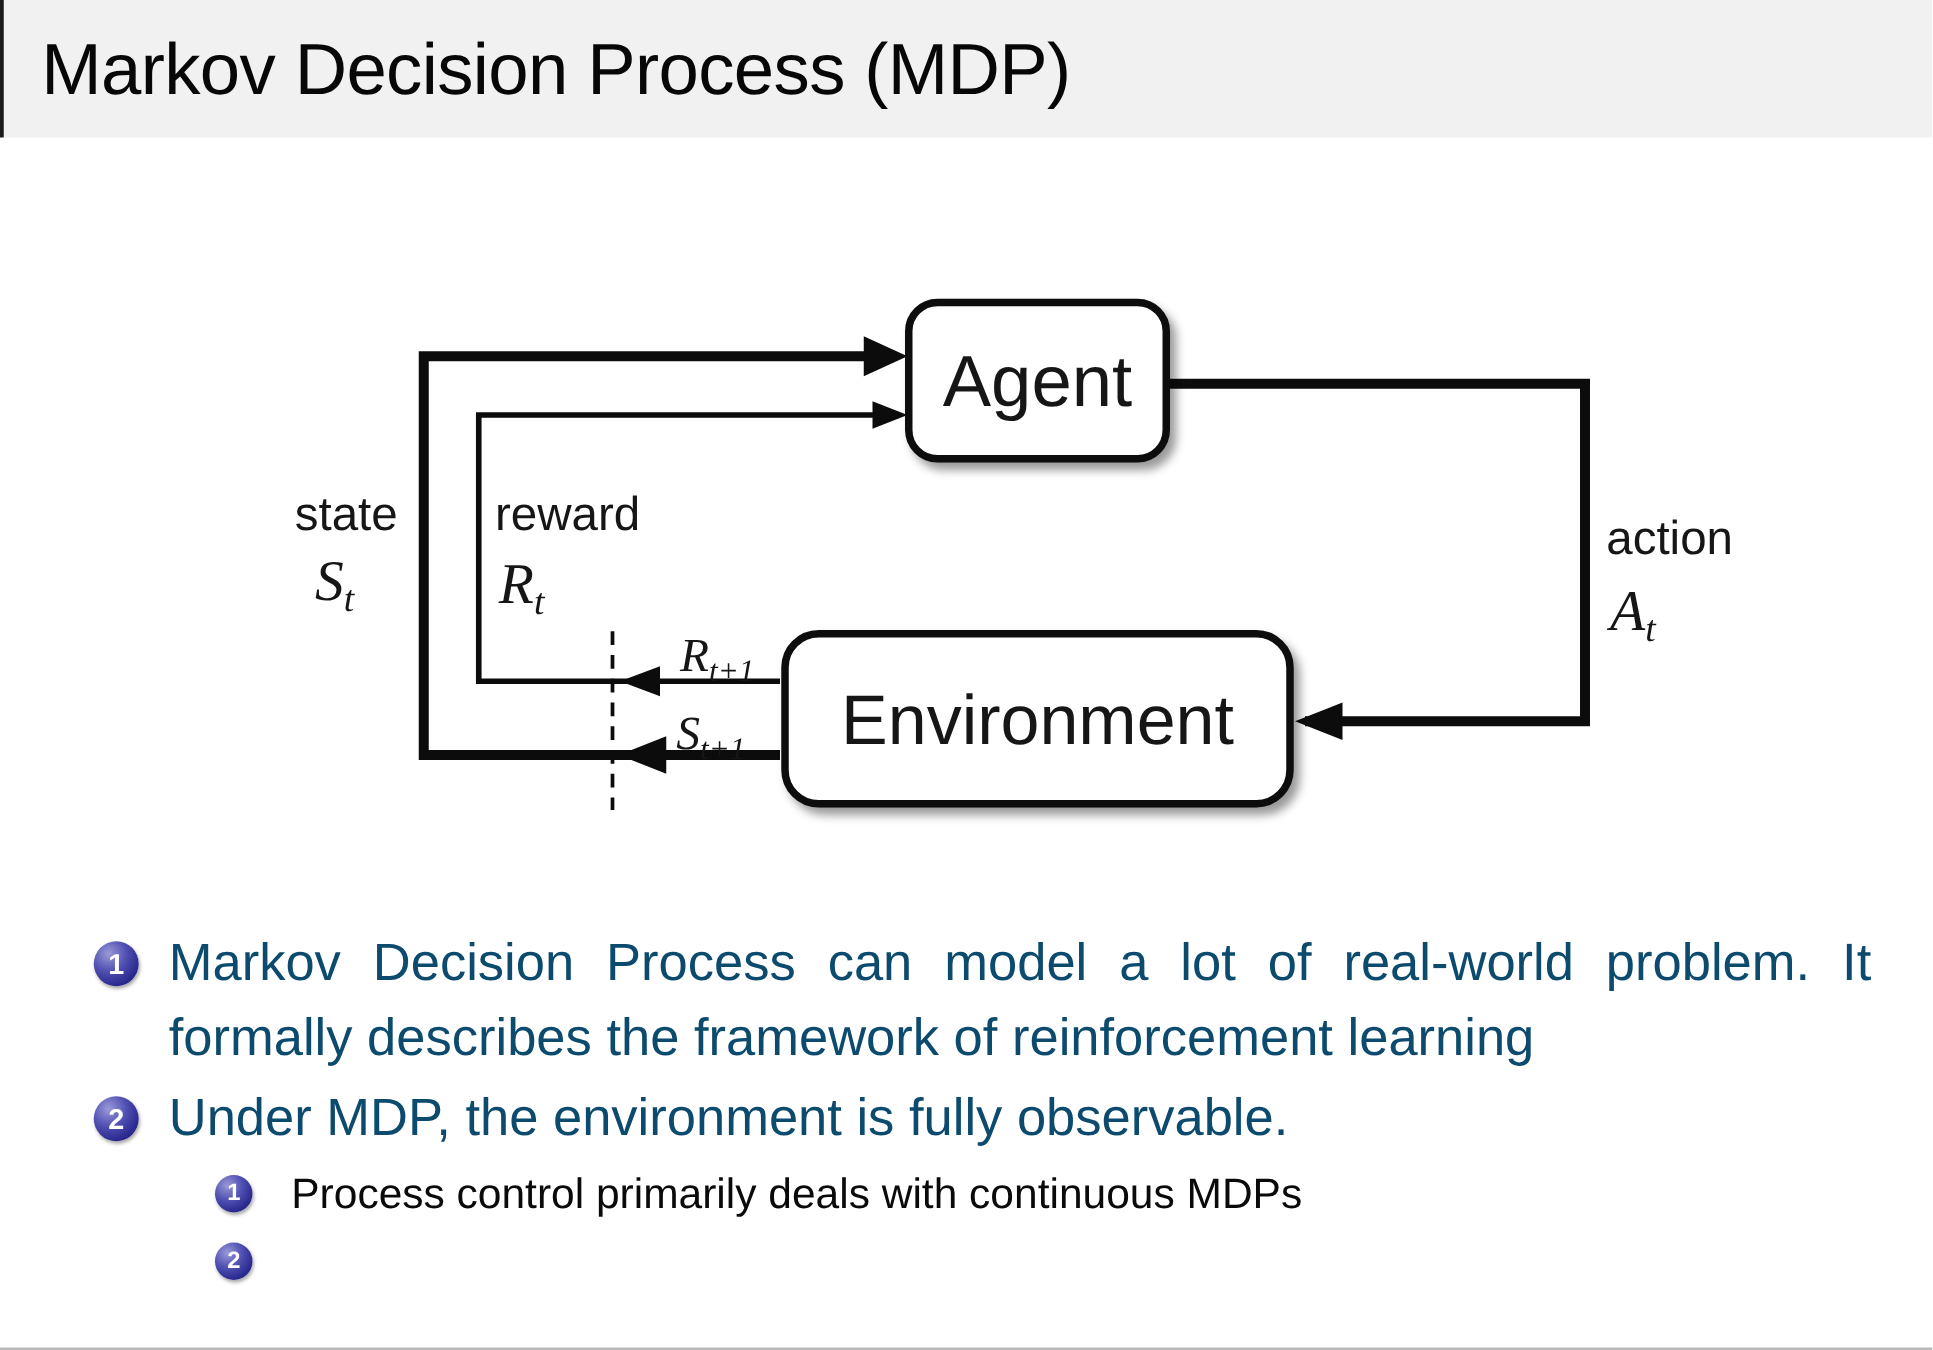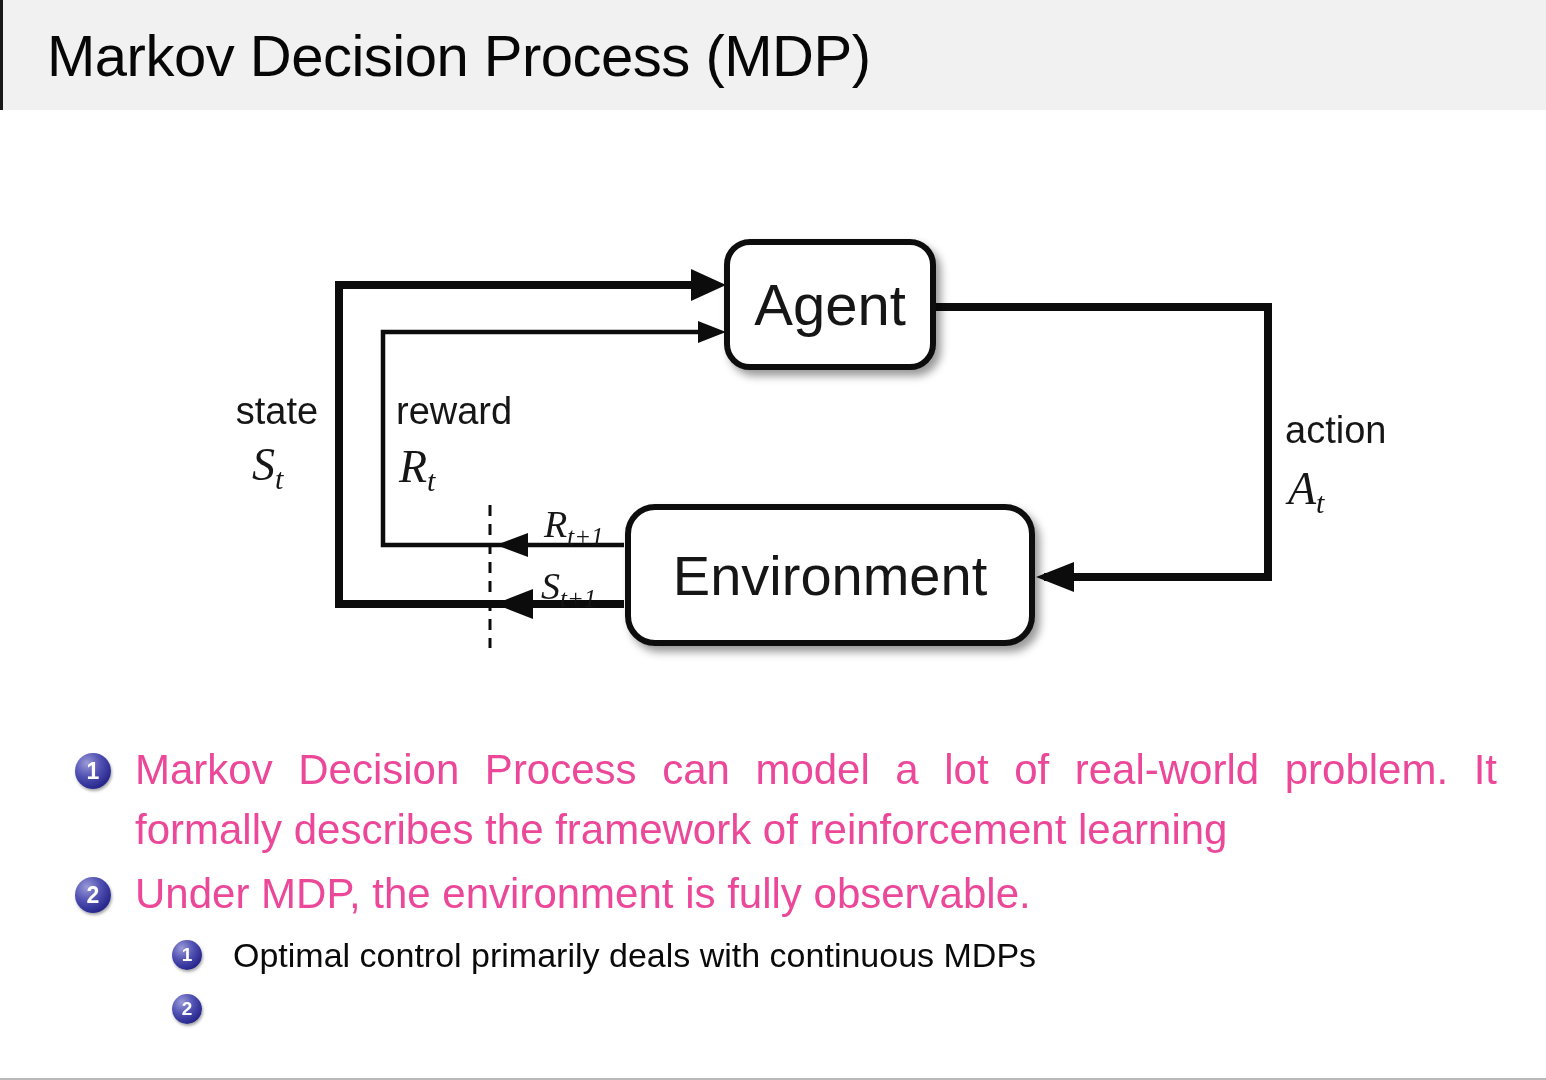--- a/index.html
+++ b/index.html
@@ -13,37 +13,37 @@
     border-bottom:2px solid #b9b9b9;
     box-sizing:border-box;
   }
   
   .titlebar {
     position:absolute; top:0; left:0; width:100%; height:110px;
     background:#f1f1f1;
     border-left:3px solid #1a1a1a;
     box-sizing:border-box;
     display:flex; align-items:center;
-    padding-left:44px;
+    padding-left:30px;
   }
   .titlebar h1 {
     margin:0; font-size:58px; font-weight:normal; letter-spacing:-0.5px; color:#070707;
   }
   
   .diagram-svg { position:absolute; top:110px; left:0; }
   .box { fill:#ffffff; stroke:#0c0c0c; stroke-width:6; }
   .loop { fill:none; stroke:#0c0c0c; }
   .arrow { fill:#0c0c0c; stroke:none; }
   .dlabel { font-family:"Liberation Sans", sans-serif; fill:#161616; }
   .mlabel { font-family:"Liberation Serif", serif; font-style:italic; fill:#161616; }
   
   .bullets { position:absolute; top:740px; left:68px; width:1434px; }
   .item { display:flex; align-items:flex-start; margin-bottom:4px; }
   .item-text {
-    font-size:42px; line-height:60px; color:#ec4899;
+    font-size:42px; line-height:60px; color:#0c4a6e;
     width:1362px; text-align:justify;
   }
   .item-text.noj { text-align:left; }
   .ball {
     flex:none; width:36px; height:36px; border-radius:50%;
     margin:13px 24px 0 7px;
     background:radial-gradient(circle at 33% 28%, #9a9ad8 0%, #5353b4 38%, #2c2c92 70%, #17176a 100%);
     box-shadow:1px 2px 3px rgba(0,0,0,0.35);
     color:#fff; display:flex; align-items:center; justify-content:center;
     font-size:23px; font-weight:bold;
@@ -117,21 +117,21 @@
           <span>2</span>
         </span>
       <div class="item-text noj">Under MDP, the environment is fully observable.</div>
     </div>
 
     <div class="subitems">
       <div class="subitem">
         <span class="ball sm">
             <span>1</span>
           </span>
-        <div class="sub-text">Optimal control primarily deals with continuous MDPs</div>
+        <div class="sub-text">Process control primarily deals with continuous MDPs</div>
       </div>
       <div class="subitem">
         <span class="ball sm">
             <span>2</span>
           </span>
       </div>
     </div>
 
   </div>
 </div>

